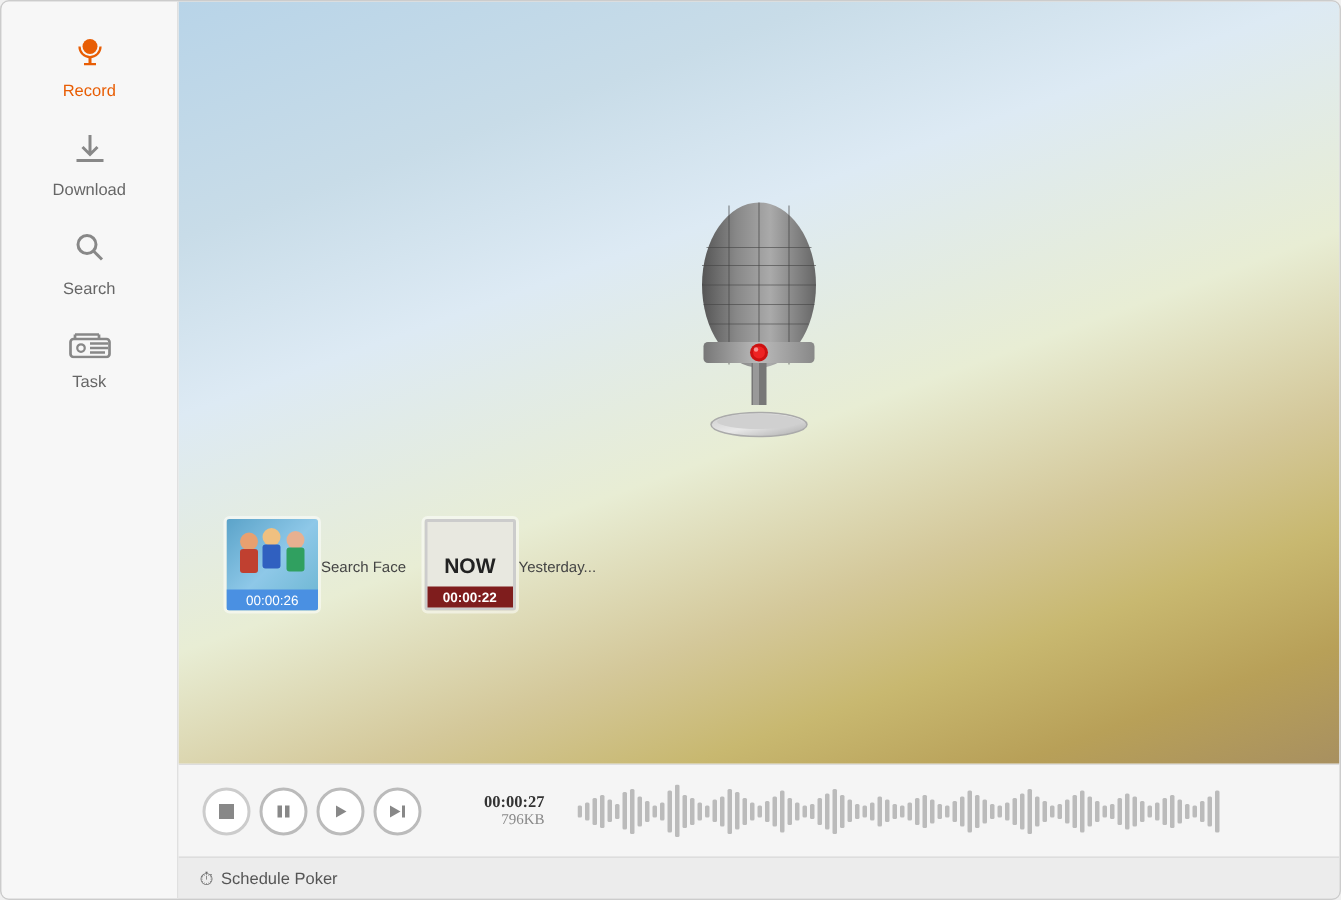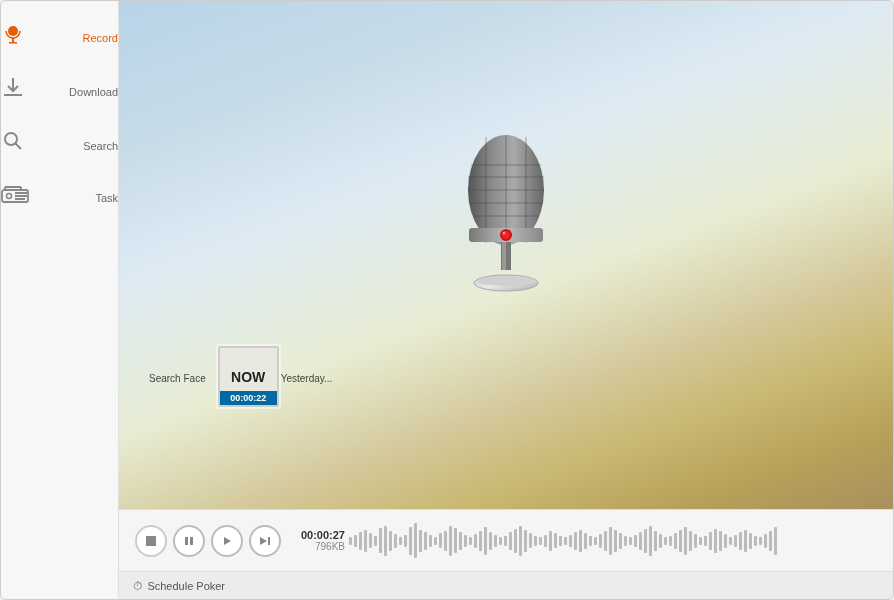--- a/index.html
+++ b/index.html
@@ -69,21 +69,21 @@
       background: #f7f7f7;
       display: flex;
       flex-direction: column;
       align-items: center;
       padding-top: 10px;
       border-right: 1px solid #e0e0e0;
       flex-shrink: 0;
     }
     .sidebar-item {
       display: flex;
-      flex-direction: row;
+      flex-direction: column;
       align-items: center;
       padding: 10px 0;
       width: 100%;
       cursor: pointer;
       color: #666;
       justify-content: space-between;
     }
     .sidebar-item.active {
       color: #e85d04;
     }
@@ -197,22 +197,23 @@
     }
 
     
     .player-bar {
       height: 62px;
       background: #f5f5f5;
       border-top: 1px solid #ddd;
       display: flex;
       align-items: center;
       padding: 0 16px;
-      gap: 4px;
+      gap: 22px;
       flex-shrink: 0;
+      font-family: Liberation Serif, serif;
     }
 
     .player-controls {
       display: flex;
       align-items: center;
       gap: 6px;
     }
     .ctrl-btn {
       width: 32px;
       height: 32px;
@@ -387,28 +388,42 @@
 
             <ellipse cx="65" cy="158" rx="32" ry="8" fill="url(#baseGrad)"></ellipse>
             <ellipse cx="65" cy="158" rx="32" ry="8" fill="none" stroke="#aaa" stroke-width="1"></ellipse>
             <ellipse cx="65" cy="156" rx="28" ry="5" fill="#d0d0d0"></ellipse>
           </svg>
         </div>
 
         <div class="tracks-area">
 
           <div class="track-card">
+            <div class="track-thumb">
+              <div class="track-thumb-inner poker-face-bg" style="background:linear-gradient(135deg,#5ba3c9,#8ec8e8,#6ab5d0); width:100%;height:100%; position:relative; overflow:hidden;">
+
+                <svg width="61" height="55" viewBox="0 0 61 55" style="position:absolute;bottom:6px;left:0;">
+                  <circle cx="15" cy="15" r="6" fill="#e8a070"></circle>
+                  <rect x="9" y="20" width="12" height="16" rx="2" fill="#c04030"></rect>
+                  <circle cx="30" cy="12" r="6" fill="#f0c080"></circle>
+                  <rect x="24" y="17" width="12" height="16" rx="2" fill="#3060c0"></rect>
+                  <circle cx="46" cy="14" r="6" fill="#e8b090"></circle>
+                  <rect x="40" y="19" width="12" height="16" rx="2" fill="#30a060"></rect>
+                </svg>
+              </div>
+              <div class="track-time-badge" style="position:absolute;bottom:0;left:0;right:0;background:#4a90e2;color:white;font-size:9px;text-align:center;padding:2px 0;">00:00:26</div>
+            </div>
             <span class="track-name">Search Face</span>
           </div>
 
           <div class="track-card">
             <div class="track-thumb">
               <div class="track-thumb-inner yesterday-bg" style="background:#e8e8e0;width:100%;height:100%;display:flex;align-items:center;justify-content:center;flex-direction:column;border:2px solid #ccc;position:relative;">
                 <div style="font-size:14px;font-weight:900;color:#222;line-height:1;">NOW</div>
-                <div class="track-time-badge" style="position:absolute;bottom:0;left:0;right:0;background:#0369a1;color:white;font-size:9px;text-align:center;padding:2px 0;">00:00:22</div>
+                <div class="track-time-badge" style="position:absolute;bottom:0;left:0;right:0;background:#7f1d1d;color:white;font-size:9px;text-align:center;padding:2px 0;">00:00:22</div>
               </div>
             </div>
             <span class="track-name">Yesterday...</span>
           </div>
         </div>
       </div>
 
       <div class="player-bar">
         <div class="player-controls">
 

